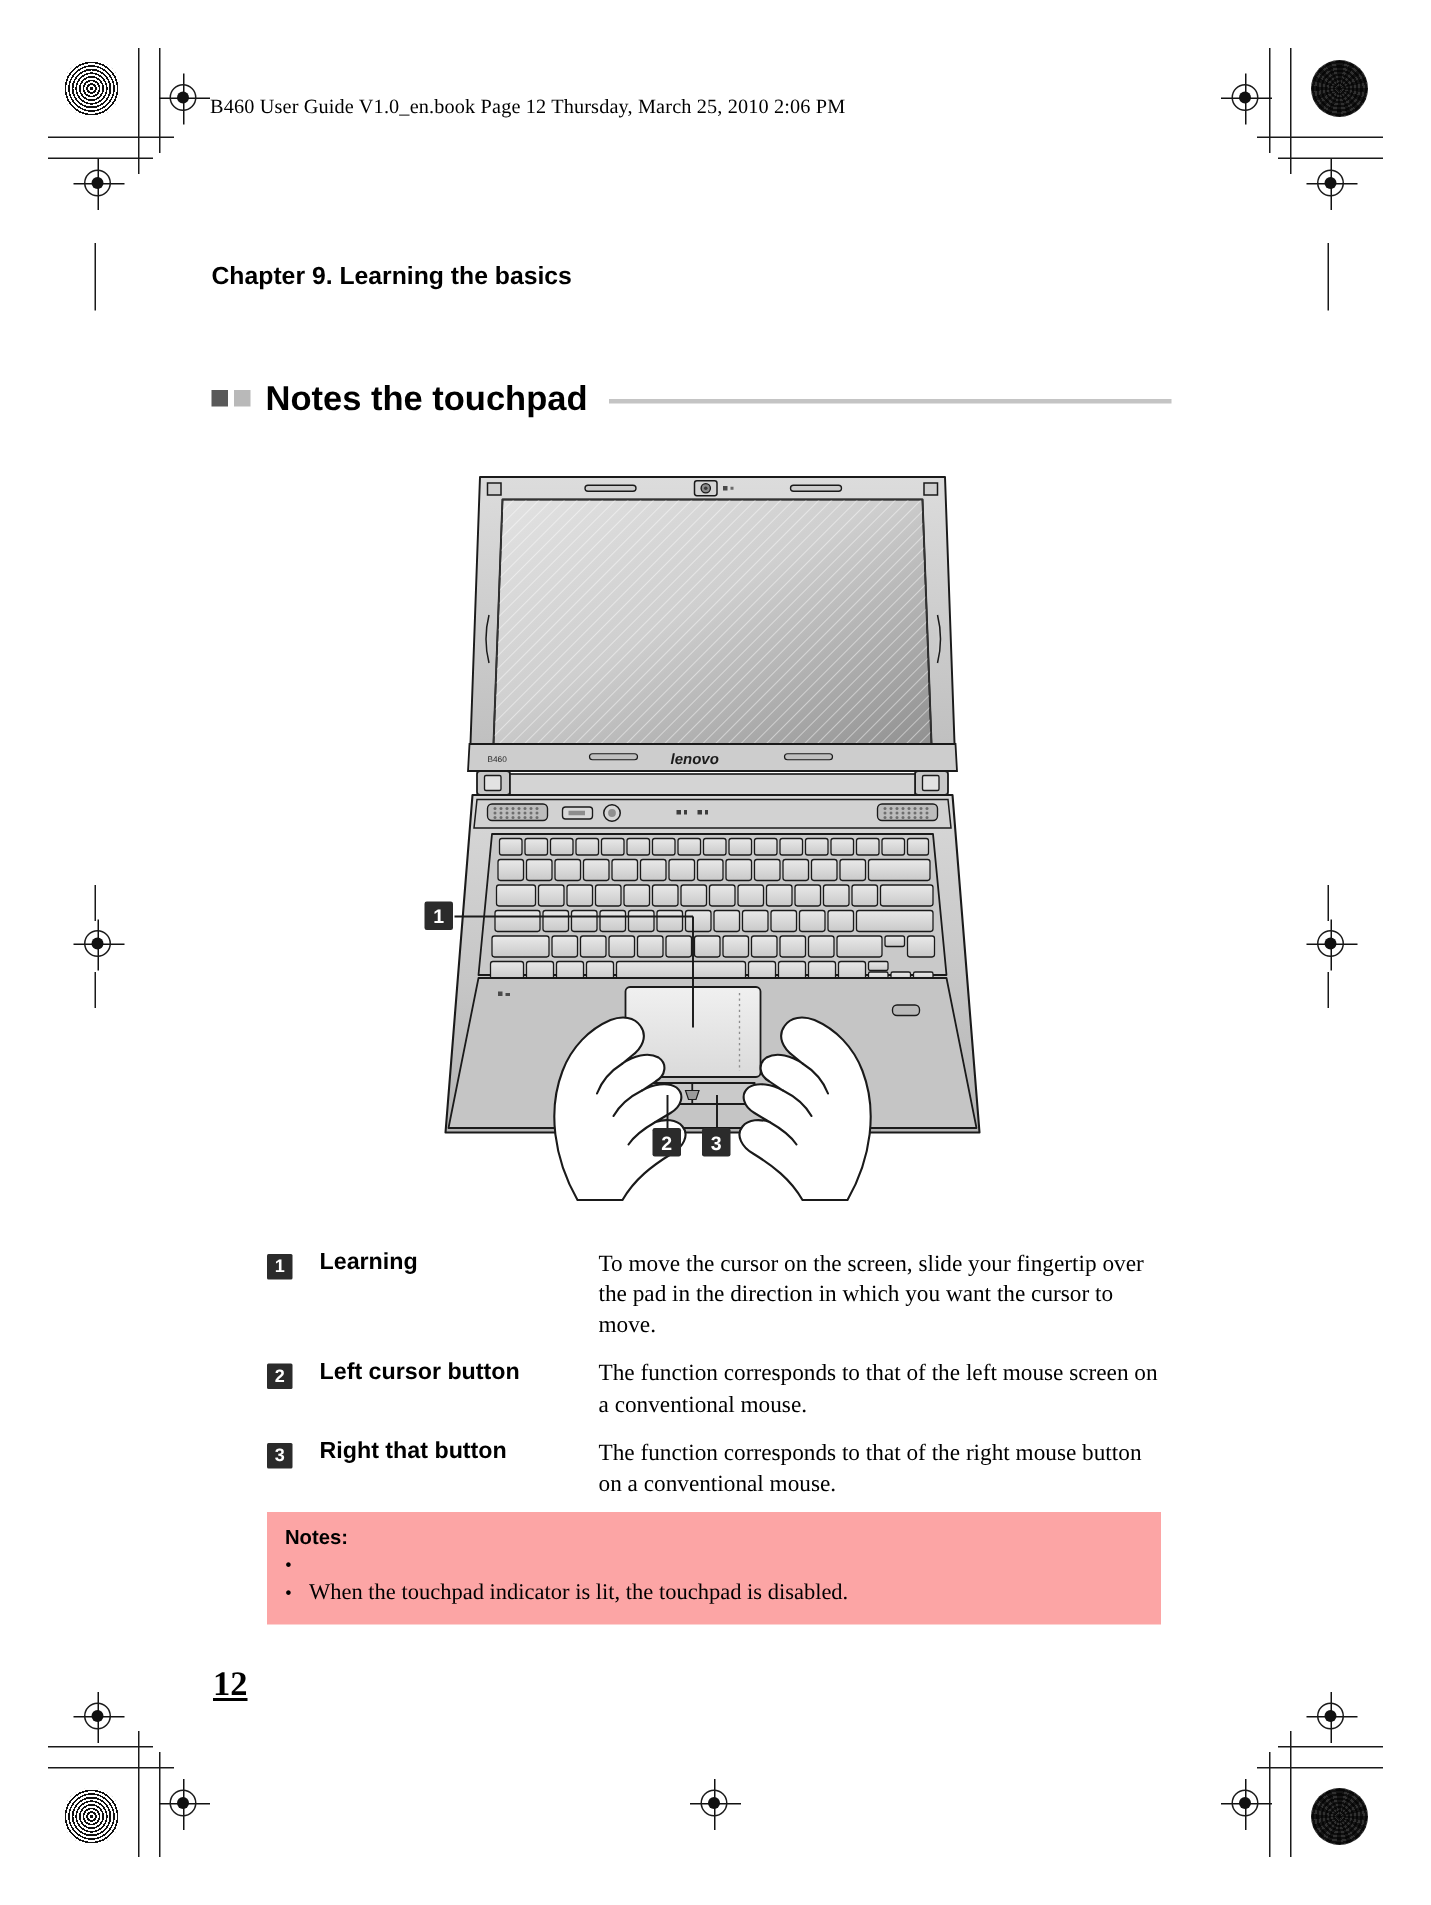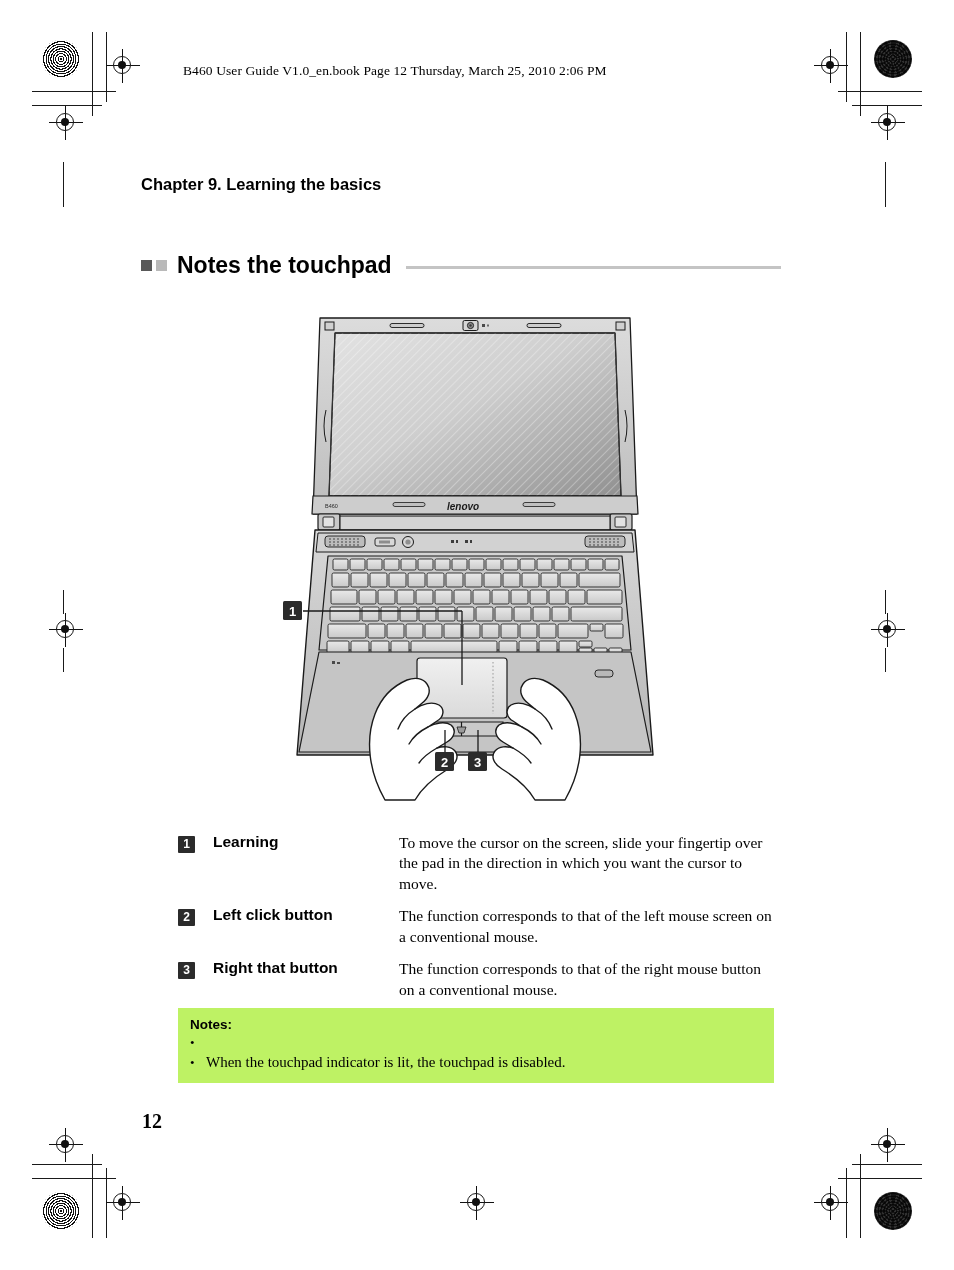--- a/index.html
+++ b/index.html
@@ -73,21 +73,20 @@
   
   .doc-header {
     position: absolute;
     left: 140px;
     top: 63px;
     font-family: "Liberation Serif", serif;
     font-size: 13.5px;
     color: #000;
     white-space: nowrap;
     letter-spacing: 0.1px;
-    margin-left: 43px;
   }
 
   
   .chapter-title {
     position: absolute;
     left: 141px;
     top: 175px;
     font-family: "Liberation Sans", sans-serif;
     font-weight: bold;
     font-size: 16.5px;
@@ -179,21 +178,21 @@
     flex: 1;
     width: 370px;
   }
 
   
   .notes-box {
     position: absolute;
     left: 178px;
     top: 1008px;
     width: 596px;
-    background: #bef264;
+    background: #fca5a5;
     padding: 9px 12px 11px 12px;
     box-sizing: border-box;
   }
   .notes-title {
     font-family: "Liberation Sans", sans-serif;
     font-weight: bold;
     font-size: 13.5px;
     color: #000;
     margin-bottom: 2px;
   }
@@ -212,22 +211,23 @@
   }
   .note-text b { font-weight: bold; }
 
   
   .page-number {
     position: absolute;
     left: 142px;
     top: 1110px;
     font-family: "Liberation Serif", serif;
     font-weight: bold;
-    font-size: 20px;
+    font-size: 23px;
     color: #000;
+    text-decoration: underline;
   }
 </style>
 </head>
 <body>
 
 <div>
 
   <div class="halftone-target light" style="left:42px; top:40px;"></div>
   <div class="crop-line" style="left:92px; top:32px; width:1.4px; height:84px;"></div>
   <div class="crop-line" style="left:106px; top:32px; width:1.4px; height:70px;"></div>
@@ -670,21 +670,21 @@
 <div class="callout-list">
 
   <div class="callout-row">
     <div class="badge">1</div>
     <div class="callout-label">Learning</div>
     <div class="callout-desc">To move the cursor on the screen, slide your fingertip over the pad in the direction in which you want the cursor to move.</div>
   </div>
 
   <div class="callout-row">
     <div class="badge">2</div>
-    <div class="callout-label">Left click button</div>
+    <div class="callout-label">Left cursor button</div>
     <div class="callout-desc">The function corresponds to that of the left mouse screen on a conventional mouse.</div>
   </div>
 
   <div class="callout-row">
     <div class="badge">3</div>
     <div class="callout-label">Right that button</div>
     <div class="callout-desc">The function corresponds to that of the right mouse button on a conventional mouse.</div>
   </div>
 </div>
 

